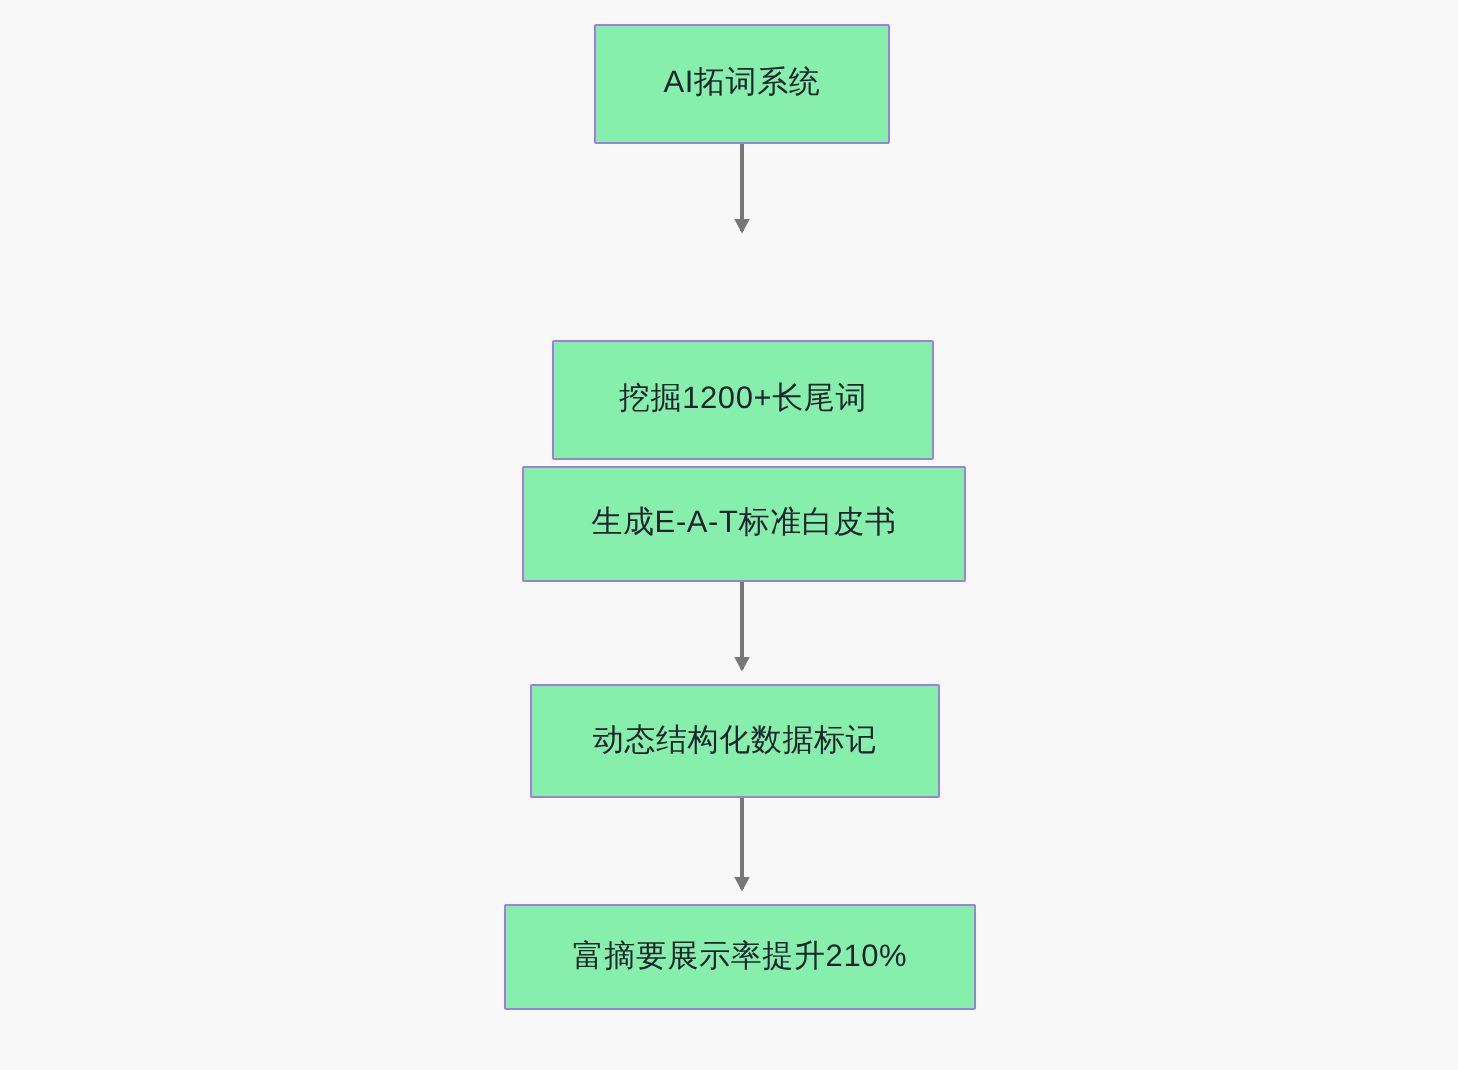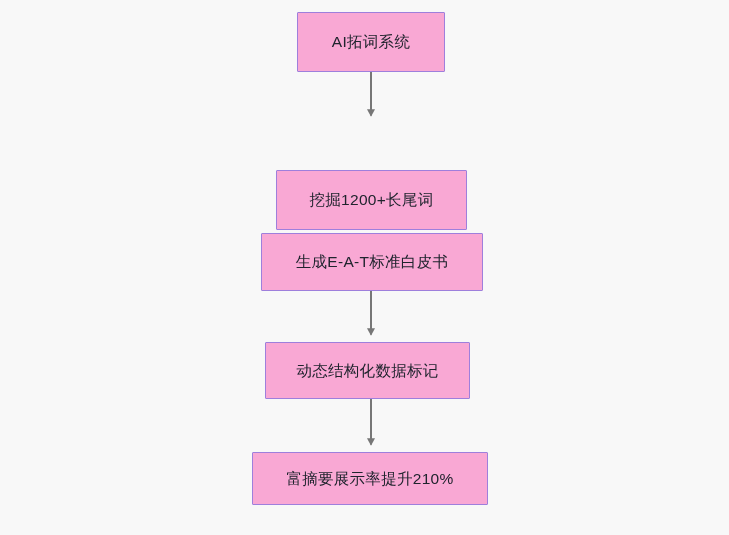--- a/index.html
+++ b/index.html
@@ -14,21 +14,21 @@
     overflow: hidden;
   }
   #flowchart-canvas {
     position: relative;
     width: 729px;
     height: 535px;
   }
   .node {
     position: absolute;
     box-sizing: border-box;
-    background: #f9a8d4;
+    background: #86efac;
     border: 1.6px solid #9e7fdc;
     border-radius: 1px;
     display: flex;
     align-items: center;
     justify-content: center;
     color: #20242e;
     font-size: 15.5px;
     letter-spacing: 0.3px;
     white-space: nowrap;
   }

